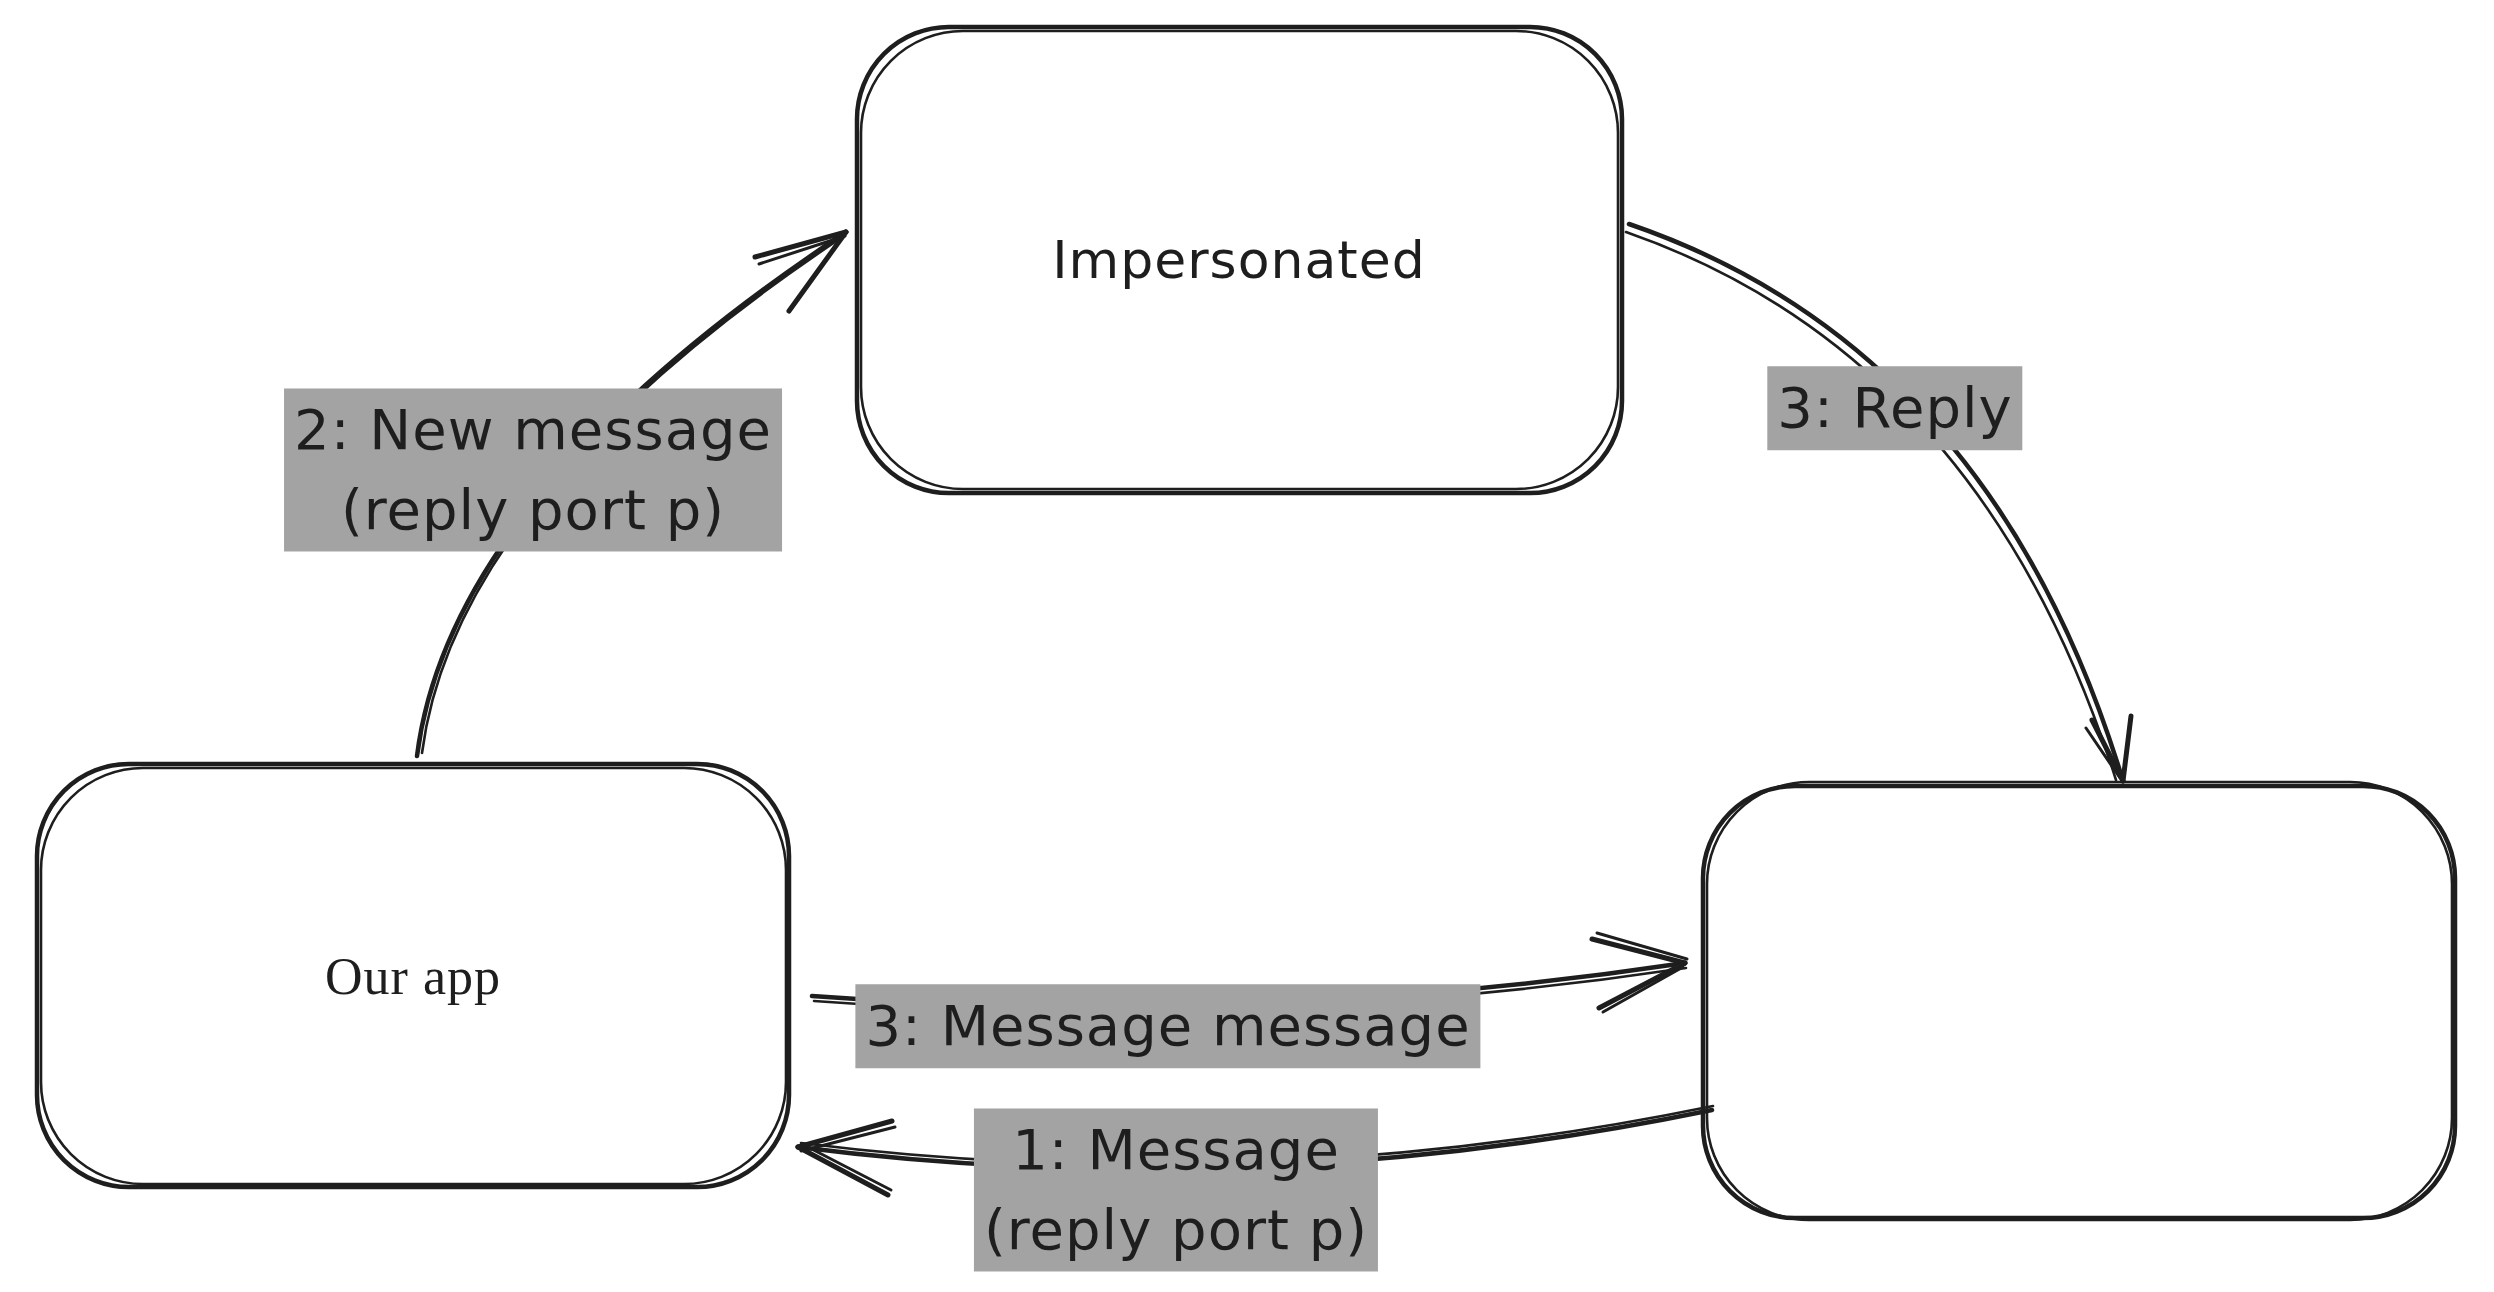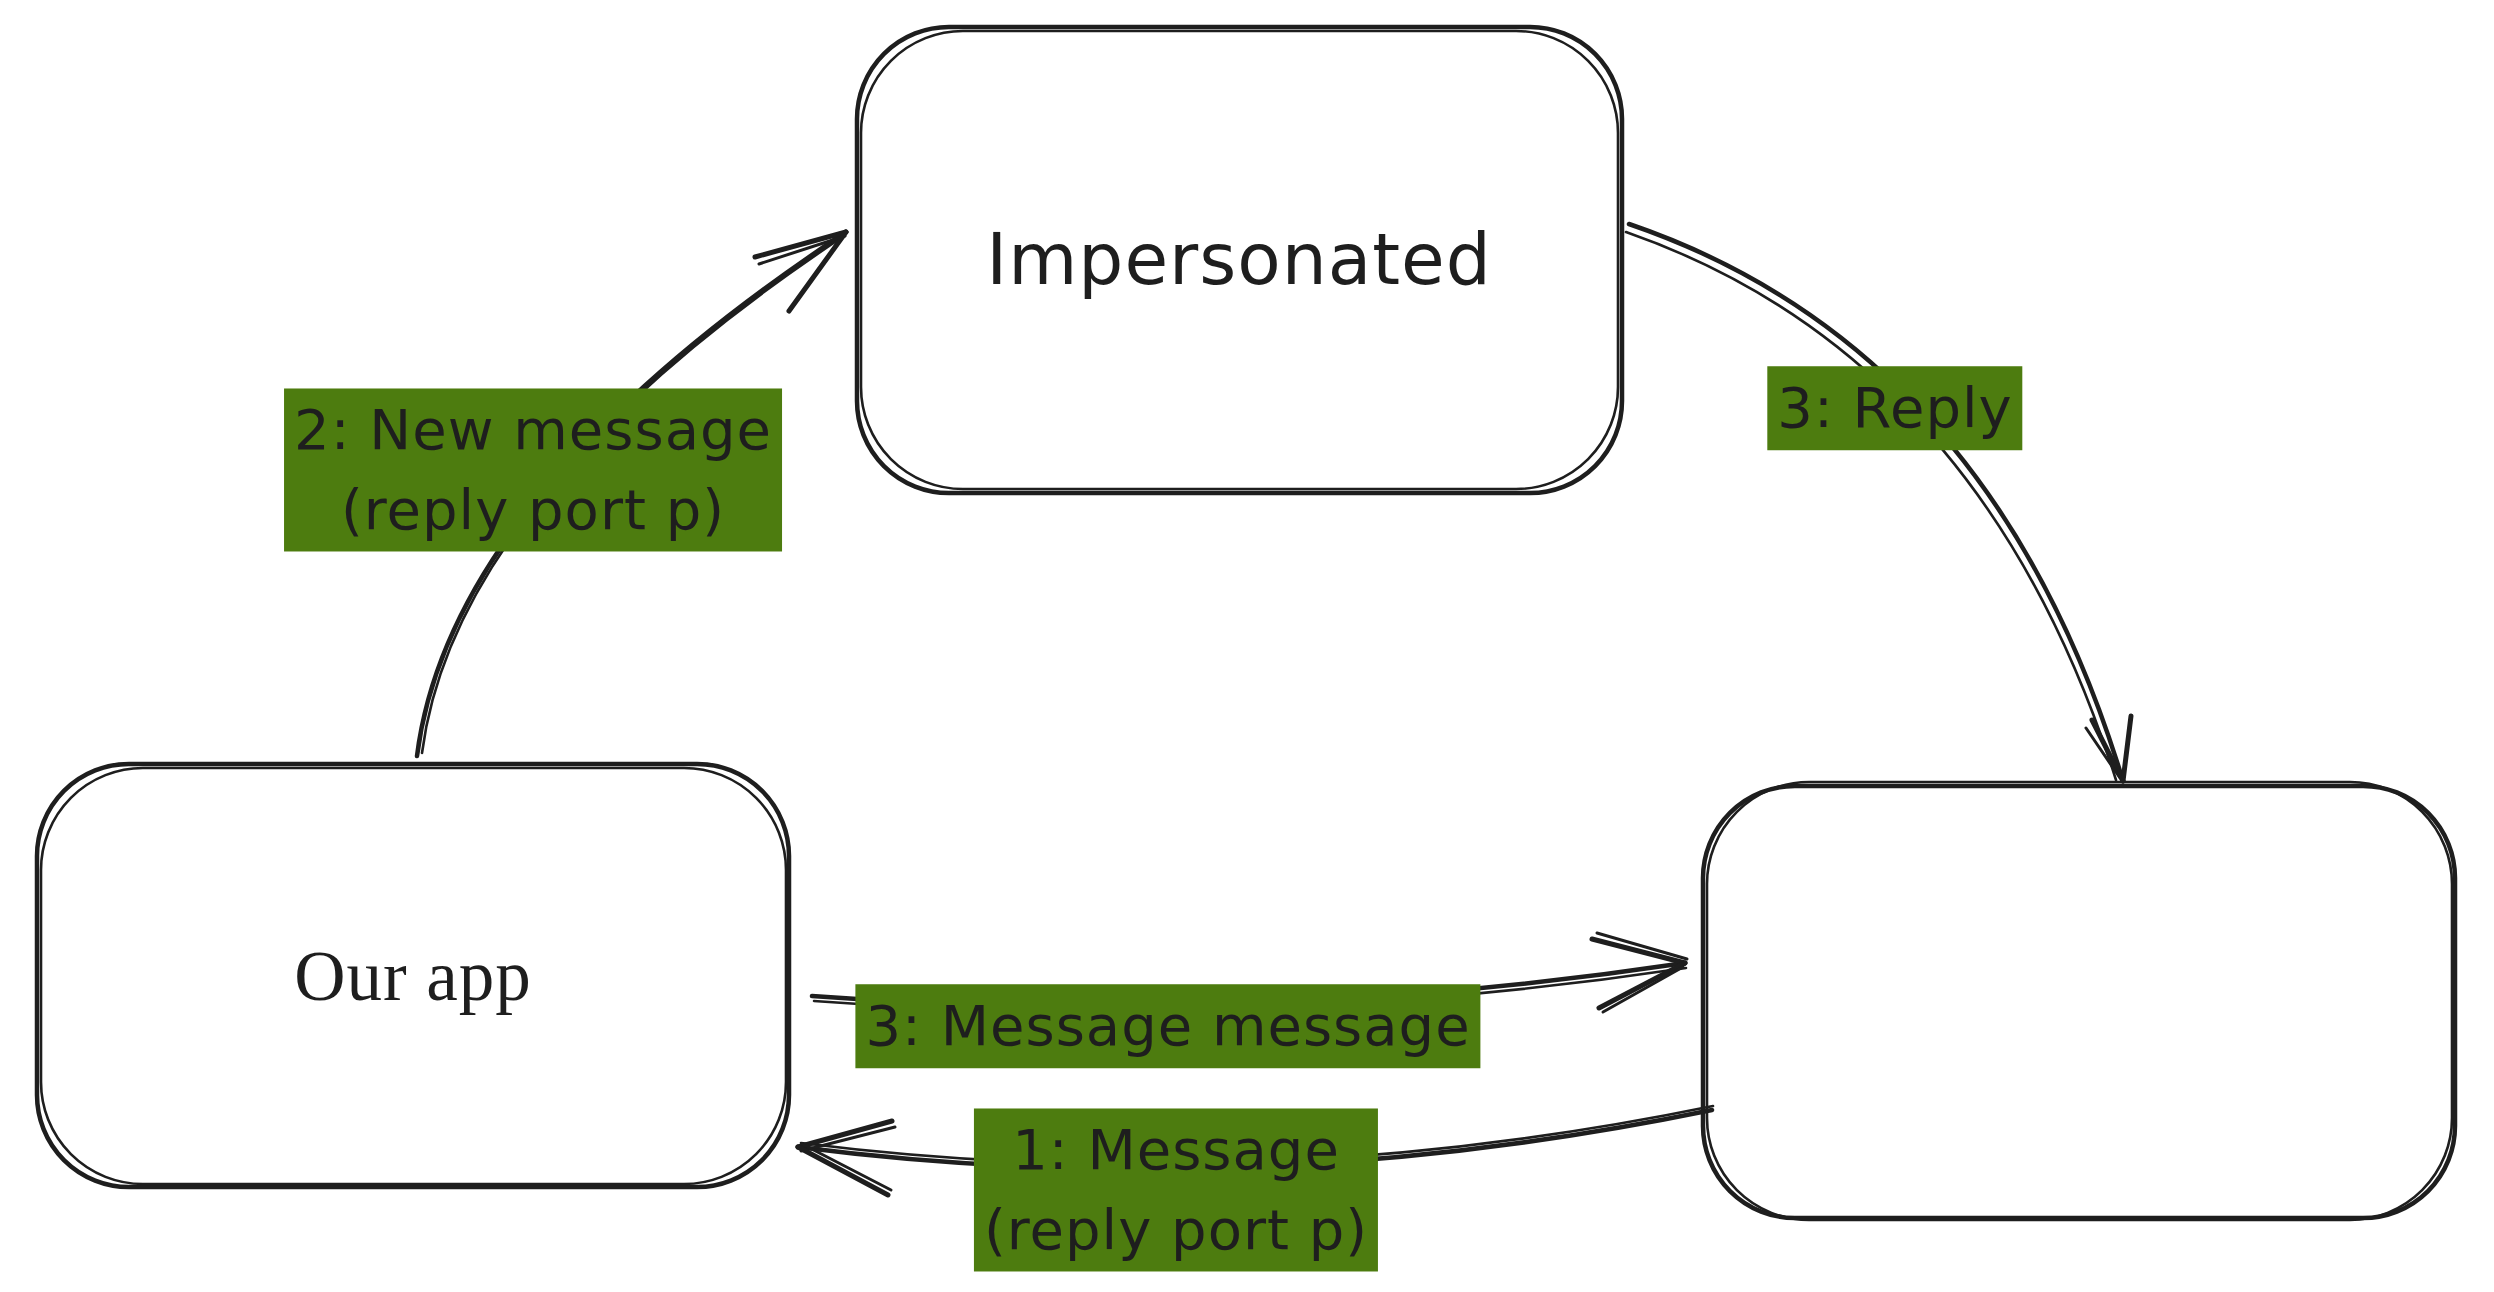--- a/index.html
+++ b/index.html
@@ -36,28 +36,28 @@
 
   .node-label, .edge-label {
     position: absolute;
     transform: translate(-50%, -50%);
     text-align: center;
     white-space: pre-line;
     color: #1e1e1e;
     letter-spacing: 1px;
   }
   .node-label {
-    font-size: 71px;
+    font-size: 52px;
     line-height: 1.25;
     background: transparent;
   }
   .edge-label {
     font-size: 56px;
     line-height: 1.42;
-    background: #4d7c0f;
+    background: #a3a3a3;
     padding: 2px 10px;
   }
 </style>
 </head>
 <body>
 
 <div id="stage">
 
   <svg id="strokes" viewBox="0 0 2494 1292">
 

